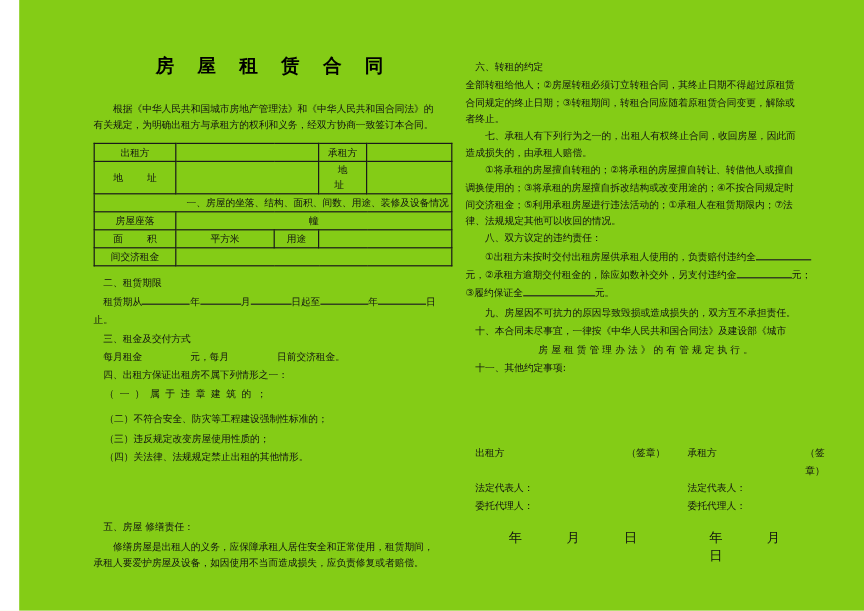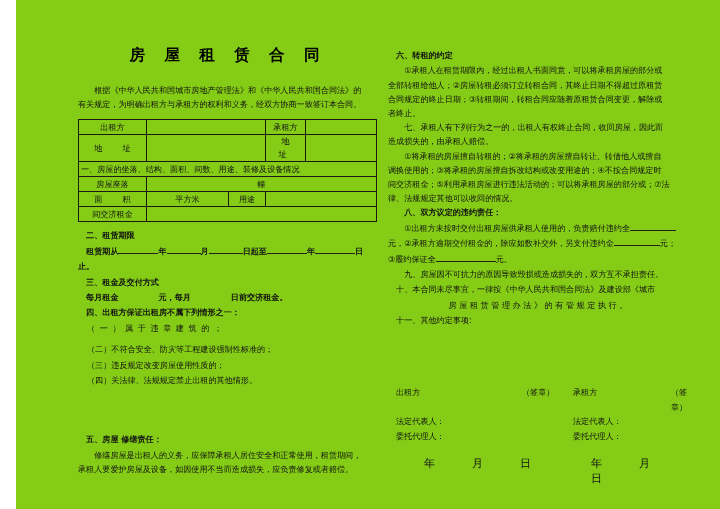--- a/index.html
+++ b/index.html
@@ -68,29 +68,29 @@
     line-height: 13px;
   }
   td.lbl {
     text-align: center;
     letter-spacing: 0px;
   }
   td.lbl.sp { letter-spacing: 6px; text-indent: 6px; }
   td.ctr { text-align: center; }
   td.blank { }
   td.banner {
-    text-align: left;
+    text-align: right;
     font-size: 8.1px;
   }
   .line {
     font-size: 8.1px;
     line-height: 15.4px;
     margin: 0;
   }
-  .line.ind { text-indent: 8.1px; font-weight: bold; }
+  .line.ind { text-indent: 8.1px; }
   .line.ind2 { padding-left: 9px; }
   .u { border-bottom: 1px solid #222; display: inline-block; }
   .u40 { width: 40px; }
   .u34 { width: 34px; }
   .u46 { width: 46px; }
   .u60 { width: 60px; }
   .gap40 { display: inline-block; width: 40px; }
 
   .spaced-wide { letter-spacing: 4.6px; }
 
@@ -194,30 +194,29 @@
     <p class="line ind">五、房屋 修缮责任：</p>
     <p class="para indent">修缮房屋是出租人的义务，应保障承租人居住安全和正常使用，租赁期间，</p>
     <p class="para">承租人要爱护房屋及设备，如因使用不当而造成损失，应负责修复或者赔偿。</p>
   </div>
 
   <div class="col col-right">
 
     <div style="height:48px"></div>
 
     <p class="line ind">六、转租的约定</p>
-    <p class="para indent">①承租人在租赁期限内，经过出租人书面同意，可以将承租房屋的部分或</p>
     <p class="para">全部转租给他人；②房屋转租必须订立转租合同，其终止日期不得超过原租赁</p>
     <p class="para">合同规定的终止日期；③转租期间，转租合同应随着原租赁合同变更，解除或</p>
     <p class="para">者终止。</p>
 
     <p class="para indent">七、承租人有下列行为之一的，出租人有权终止合同，收回房屋，因此而</p>
     <p class="para">造成损失的，由承租人赔偿。</p>
     <p class="para indent">①将承租的房屋擅自转租的；②将承租的房屋擅自转让、转借他人或擅自</p>
     <p class="para">调换使用的；③将承租的房屋擅自拆改结构或改变用途的；④不按合同规定时</p>
-    <p class="para">间交济租金；⑤利用承租房屋进行违法活动的；可以将承租房屋的部分或；⑦法</p>
+    <p class="para">间交济租金；⑤利用承租房屋进行违法活动的；①承租人在租赁期限内；⑦法</p>
     <p class="para">律、法规规定其他可以收回的情况。</p>
 
     <p class="line ind" style="text-indent:16.2px">八、双方议定的违约责任：</p>
     <p class="line" style="text-indent:16.2px"><span>①出租方未按时交付出租房屋供承租人使用的，负责赔付违约全</span><span class="u u46"></span></p>
     <p class="line"><span>元，②承租方逾期交付租金的，除应如数补交外，另支付违约金</span><span class="u u46"></span><span>元；</span></p>
     <p class="line"><span>③履约保证全</span><span class="u u60"></span><span>元。</span></p>
 
     <p class="line" style="text-indent:16.2px">九、房屋因不可抗力的原因导致毁损或造成损失的，双方互不承担责任。</p>
     <p class="line" style="text-indent:8.1px">十、本合同未尽事宜，一律按《中华人民共和国合同法》及建设部《城市</p>
     <p class="line" style="text-align:center">房 屋 租 赁 管 理 办 法 》 的 有 管 规 定 执 行 。</p>

